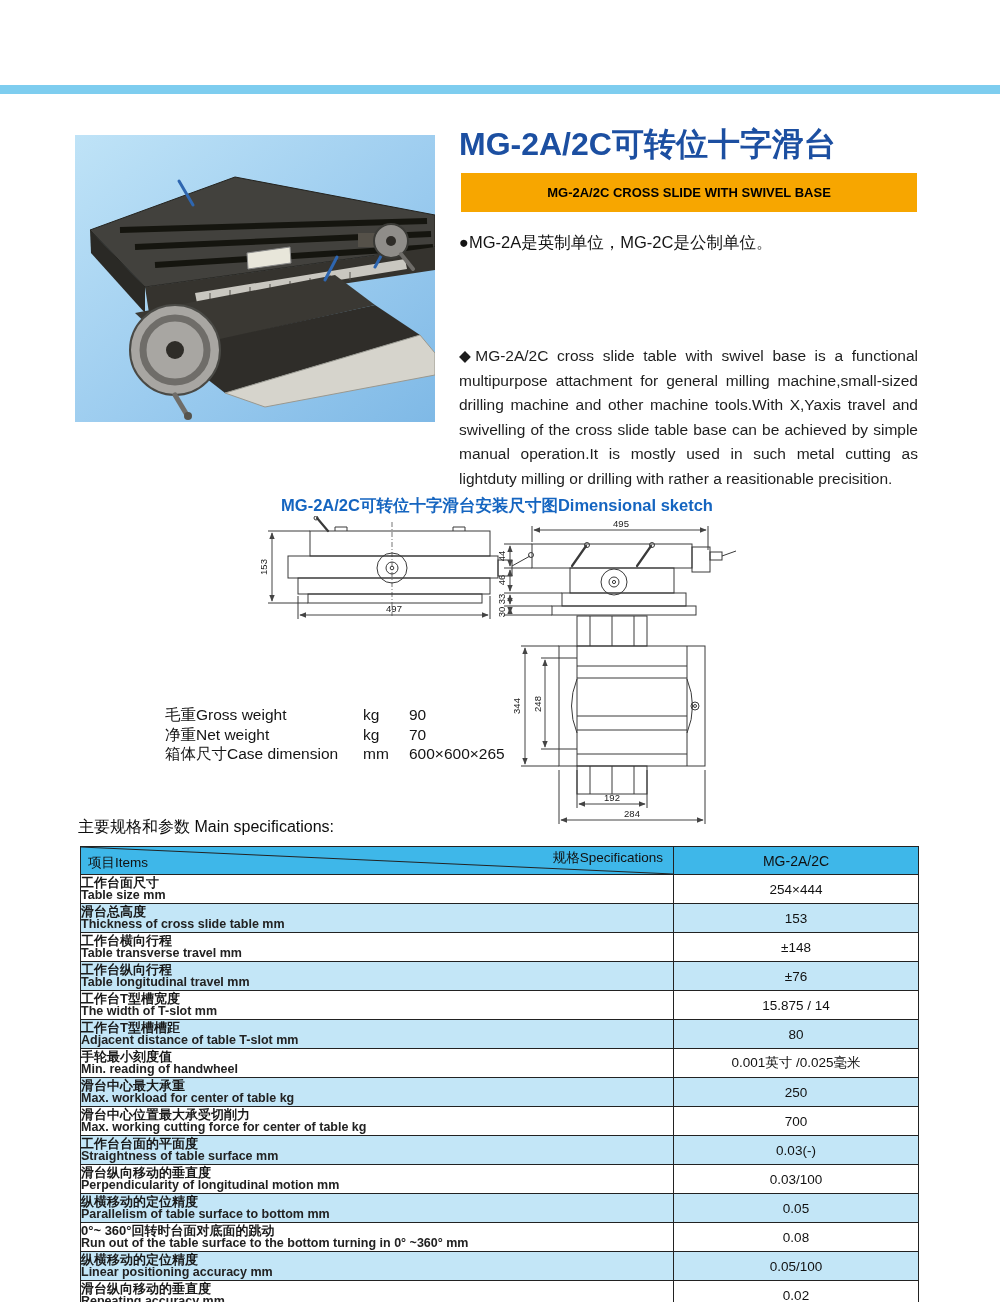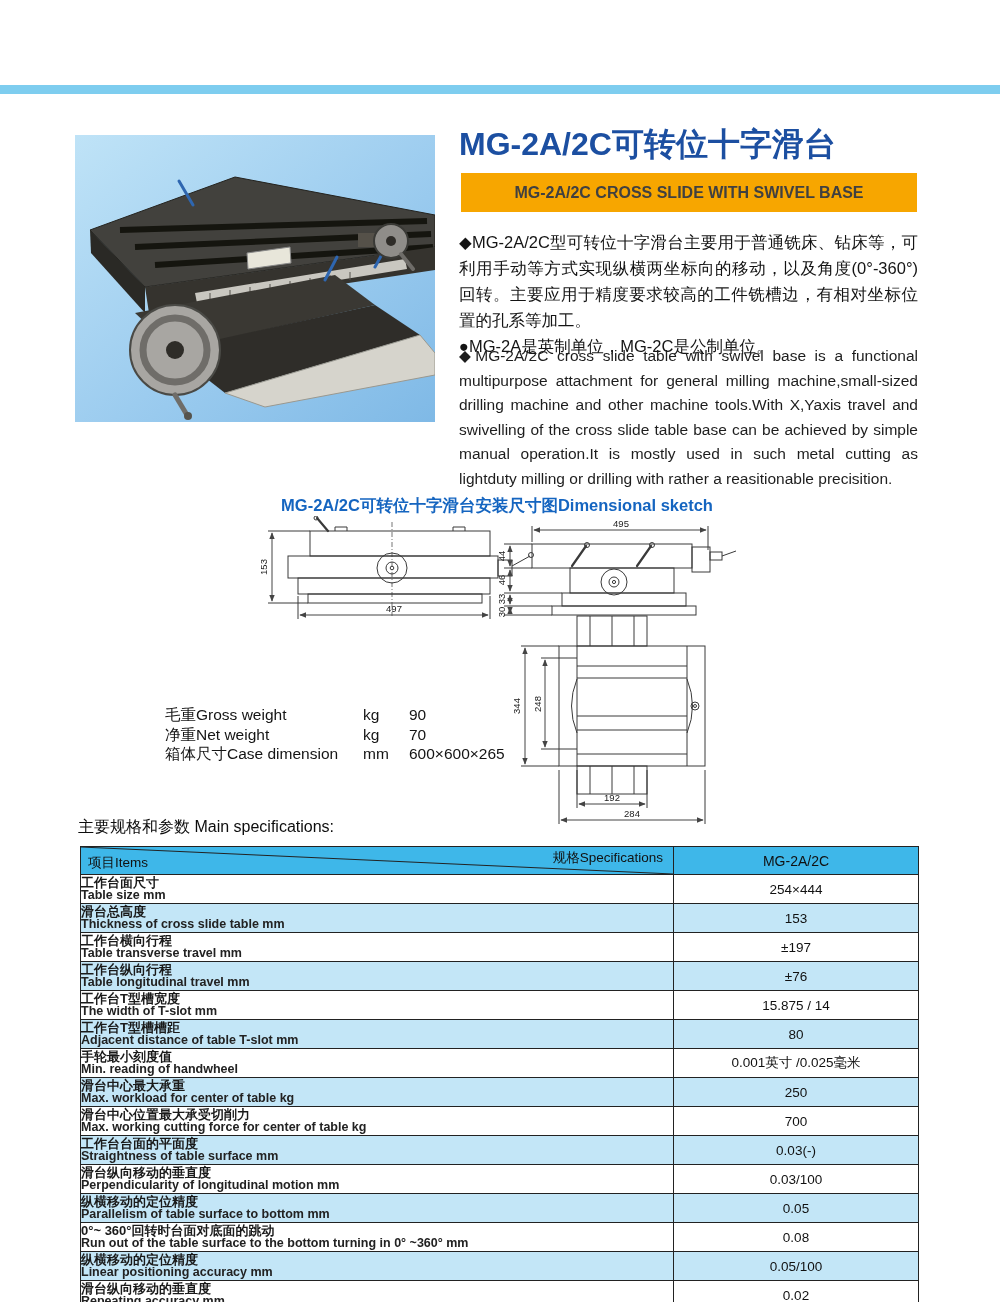--- a/index.html
+++ b/index.html
@@ -7,21 +7,21 @@
     position:relative;width:1000px;height:1302px;margin:16px auto;background:#fff;
     font-family:"Liberation Sans","DejaVu Sans",sans-serif;color:#1a1a1a;overflow:hidden;
   }
   .topbar{position:absolute;left:0;top:69px;width:1000px;height:9px;background:#7ECDEF;}
 
   .photo{position:absolute;left:75px;top:119px;width:360px;height:287px;}
 
   .title{position:absolute;left:459px;top:107px;margin:0;font-size:32px;font-weight:bold;color:#1C4FA1;white-space:nowrap;}
   .banner{
     position:absolute;left:461px;top:157px;width:456px;height:39px;background:#F7A600;
-    color:#404040;font-weight:bold;font-size:16px;display:flex;align-items:center;justify-content:center;
+    color:#000000;font-weight:bold;font-size:13px;display:flex;align-items:center;justify-content:center;
   }
 
   .desc-cn{position:absolute;left:459px;top:213px;width:459px;font-size:16.5px;line-height:26px;color:#141414;}
   .desc-cn .jus{text-align:justify;}
   .desc-en{position:absolute;left:459px;top:328px;width:459px;font-size:15.5px;line-height:24.6px;text-align:justify;color:#1d1d1d;}
 
   .sketch-heading{position:absolute;left:78px;top:479px;width:838px;text-align:center;font-size:16.5px;font-weight:bold;color:#1565C0;}
 
   .sketch-svg{position:absolute;left:240px;top:500px;}
   .sketch-svg .ln{fill:none;stroke:#3a3a3a;stroke-width:1;}
@@ -111,21 +111,20 @@
         <line x1="100" y1="260" x2="112" y2="280" stroke="#6f6d69" stroke-width="5" stroke-linecap="round"></line>
         <circle cx="113" cy="281" r="4" fill="#55534d"></circle>
       </g>
     </g>
   </svg>
 
   <h1 class="title">MG-2A/2C可转位十字滑台</h1>
   <div class="banner">MG-2A/2C CROSS SLIDE WITH SWIVEL BASE</div>
 
   <div class="desc-cn">
-    <div class="jus">◆MG-2A/2C型可转位十字滑台主要用于普通铣床、钻床等，可利用手动等方式实现纵横两坐标向的移动，以及角度(0°-360°)回转。主要应用于精度要求较高的工件铣槽边，有相对坐标位置的孔系等加工。</div>
     <div>●MG-2A是英制单位，MG-2C是公制单位。</div>
   </div>
 
   <div class="desc-en">◆MG-2A/2C cross slide table with swivel base is a functional multipurpose attachment for general milling machine,small-sized drilling machine and other machine tools.With X,Yaxis travel and swivelling of the cross slide table base can be achieved by simple manual operation.It is mostly used in such metal cutting as lightduty milling or drilling with rather a reasitionable precisition.</div>
 
   <div class="sketch-heading">MG-2A/2C可转位十字滑台安装尺寸图Dimensional sketch</div>
 
   <svg class="sketch-svg" width="540" height="310" viewBox="0 0 540 310">
     <defs>
       <marker id="arr" viewBox="0 0 10 10" refX="9" refY="5" markerWidth="7" markerHeight="7" orient="auto-start-reverse">
@@ -280,21 +279,21 @@
         <div class="en">Thickness of cross slide table mm</div>
       </td>
       <td class="val-cell">153</td>
     </tr>
 
     <tr>
       <td class="item-cell">
         <div class="cn">工作台横向行程</div>
         <div class="en">Table transverse travel mm</div>
       </td>
-      <td class="val-cell">±197</td>
+      <td class="val-cell">±148</td>
     </tr>
 
     <tr>
       <td class="item-cell">
         <div class="cn">工作台纵向行程</div>
         <div class="en">Table longitudinal travel mm</div>
       </td>
       <td class="val-cell">±76</td>
     </tr>
 

